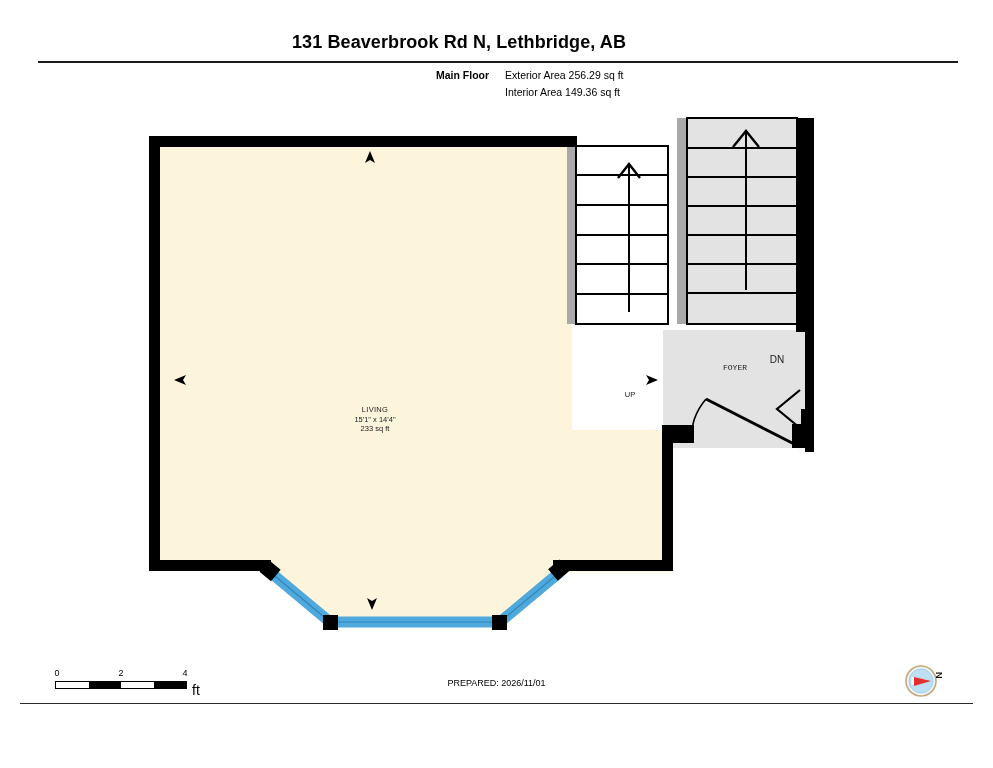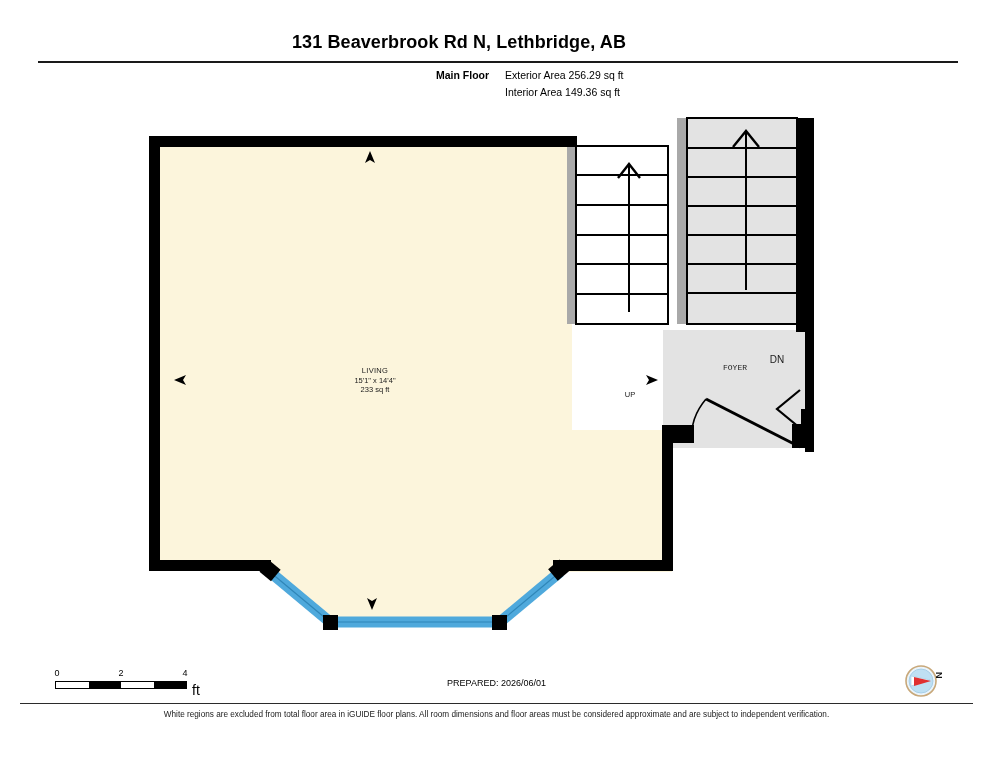--- a/index.html
+++ b/index.html
@@ -34,21 +34,21 @@
     position:absolute;left:436px;top:69px;font-size:10.5px;font-weight:bold;
   }
   .area-ext{position:absolute;left:505px;top:69px;font-size:10.5px;}
   .area-int{position:absolute;left:505px;top:86px;font-size:10.5px;}
 
   
   .plan{position:absolute;left:0;top:0;width:993px;height:768px;}
 
   
   .rlabel{position:absolute;text-align:center;font-size:7.5px;line-height:9.5px;color:#1a1a1a;}
-  .rlabel .nm{letter-spacing:.3px;}
+  .rlabel .nm{letter-spacing:.3px;margin-top:39px;}
   #living-label{left:320px;top:366px;width:110px;}
   #foyer-label{left:700px;top:363px;width:70px;font-size:8px;font-family:Liberation Mono, monospace;}
   #dn-label{left:752px;top:324px;width:50px;font-size:10px;margin-top:31px;}
   #up-label{left:605px;top:346px;width:50px;font-size:7.5px;margin-top:44px;}
 
   
   .scalebar{position:absolute;left:55px;top:668px;width:145px;height:30px;}
   .sb-ticks span{position:absolute;top:0;font-size:9px;transform:translateX(-50%);}
   .sb-bar{position:absolute;top:13px;left:0;width:132px;height:8px;border:1px solid #000;box-sizing:border-box;display:flex;}
   .sb-seg{flex:1;}
@@ -193,30 +193,29 @@
     </div>
     <div class="sb-bar">
       <div class="sb-seg"></div>
       <div class="sb-seg on"></div>
       <div class="sb-seg"></div>
       <div class="sb-seg on"></div>
     </div>
     <div class="sb-unit">ft</div>
   </div>
 
-  <div class="prepared">PREPARED: 2026/06/01</div>
+  <div class="prepared">PREPARED: 2026/11/01</div>
 
   <div class="compass">
     <svg viewBox="0 0 46 44" width="46" height="44">
       <circle cx="21" cy="23" r="15" fill="#EAF4FB" stroke="#C8A87A" stroke-width="1.6"></circle>
       <circle cx="21" cy="23" r="12" fill="#BFE0F3" stroke="#9EC9E4" stroke-width="0.8"></circle>
 
       <polygon points="11,18 30,22 11,28" fill="#ffffff" stroke="#9EC9E4" stroke-width="0.6"></polygon>
 
       <polygon points="14,19 31,23 14,28" fill="#E03030"></polygon>
       <text x="36" y="14" font-family="Liberation Sans, sans-serif" font-size="9" font-weight="bold" fill="#111" transform="rotate(90 36 14)">N</text>
     </svg>
   </div>
 
   <div class="footrule"></div>
-  <div class="disclaimer">White regions are excluded from total floor area in iGUIDE floor plans. All room dimensions and floor areas must be considered approximate and are subject to independent verification.</div>
 
 </div>
 
 </body></html>

